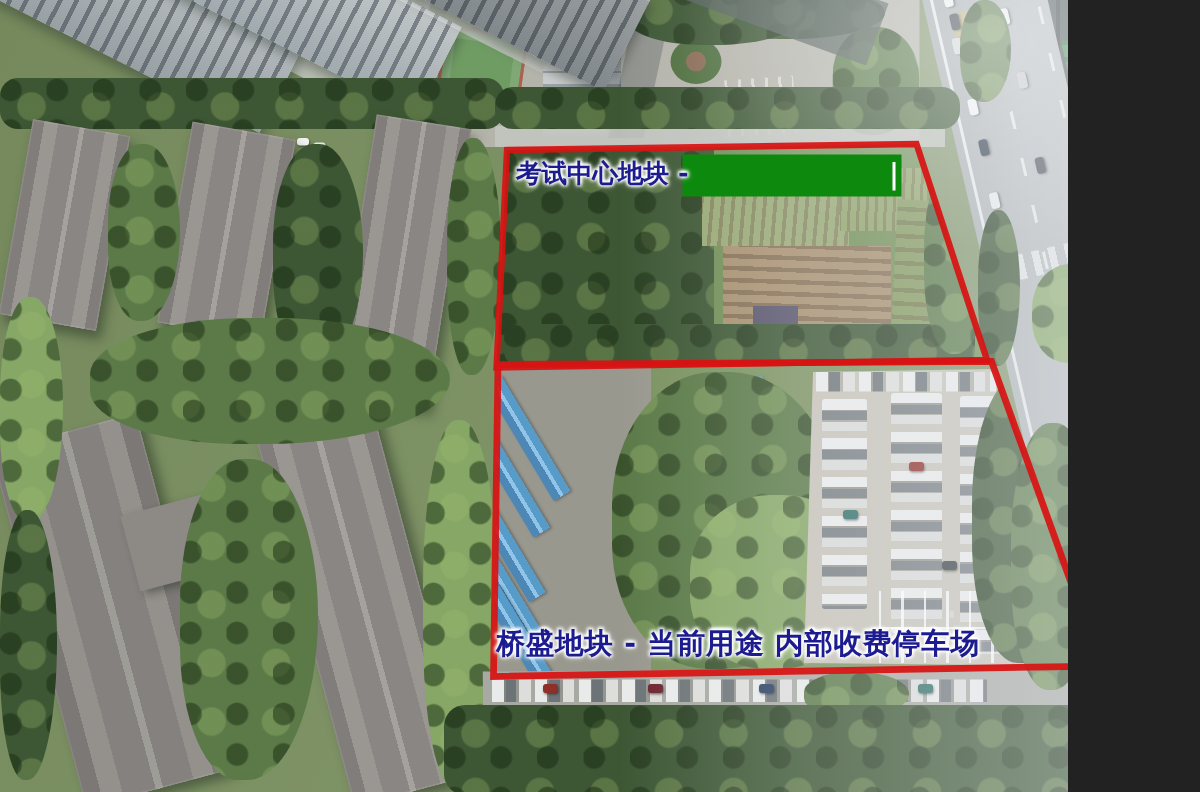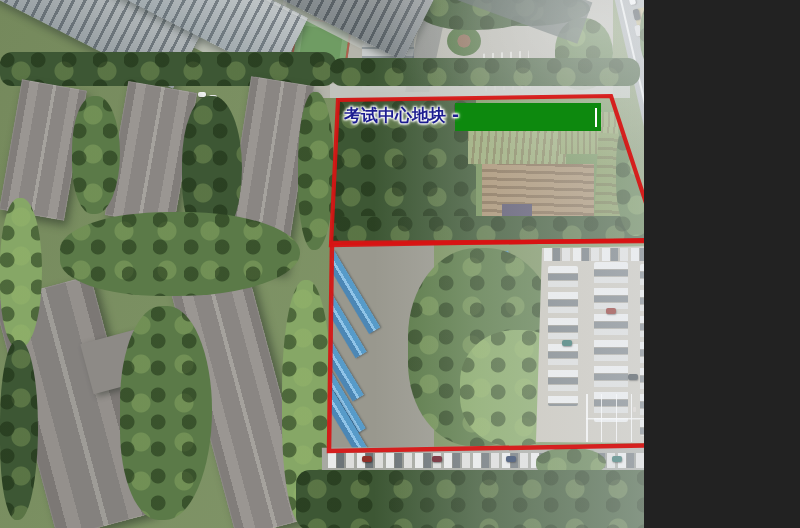--- a/index.html
+++ b/index.html
@@ -1,16 +1,16 @@
 <!DOCTYPE html>
 <html><head>
 <meta charset="utf-8">
 <style>
   html,body{margin:0;padding:0;background:#222;}
-  .scene{position:relative;width:644px;height:528px;overflow:hidden;
+  .scene{position:relative;width:712px;height:528px;overflow:hidden;
     background:linear-gradient(115deg,#75895c 0%,#7c9163 40%,#879870 100%);
     font-family:"DejaVu Sans",sans-serif;}
   .abs{position:absolute;}
   
   .cano{position:absolute;border-radius:48% 52% 55% 45%;background-color:#5b7a48;
     background-image:radial-gradient(circle 9px at 7px 8px,rgba(30,50,22,.55) 0 7px,transparent 8px),
       radial-gradient(circle 12px at 21px 19px,rgba(140,170,100,.45) 0 9px,transparent 10px);
     background-size:31px 27px,43px 39px;}
   .cano.dk{background-color:#44613a;filter:brightness(.9);}
   .cano.lt{background-color:#7d9c5f;filter:brightness(1.07);}
@@ -179,14 +179,15 @@
 
   <svg class="outline" width="800" height="528">
     <polygon points="338,100 611,96 658,240 331,245" fill="none" stroke="#d81212" stroke-width="4.2" stroke-linejoin="miter" opacity=".92"></polygon>
     <polygon points="332,243 661,241 734,444 329,451" fill="none" stroke="#d81212" stroke-width="4.5" stroke-linejoin="miter" opacity=".92"></polygon>
   </svg>
 
   <div class="lbl" style="left:344px;top:104px;font-size:17px;">考试中心地块 -</div>
   <div class="redact">
     <div class="cursor"></div>
   </div>
+  <div class="lbl" style="left:331px;top:416px;font-size:19px;letter-spacing:.5px;">桥盛地块 - 当前用途 内部收费停车场</div>
 
 </div>
 
 </body></html>

